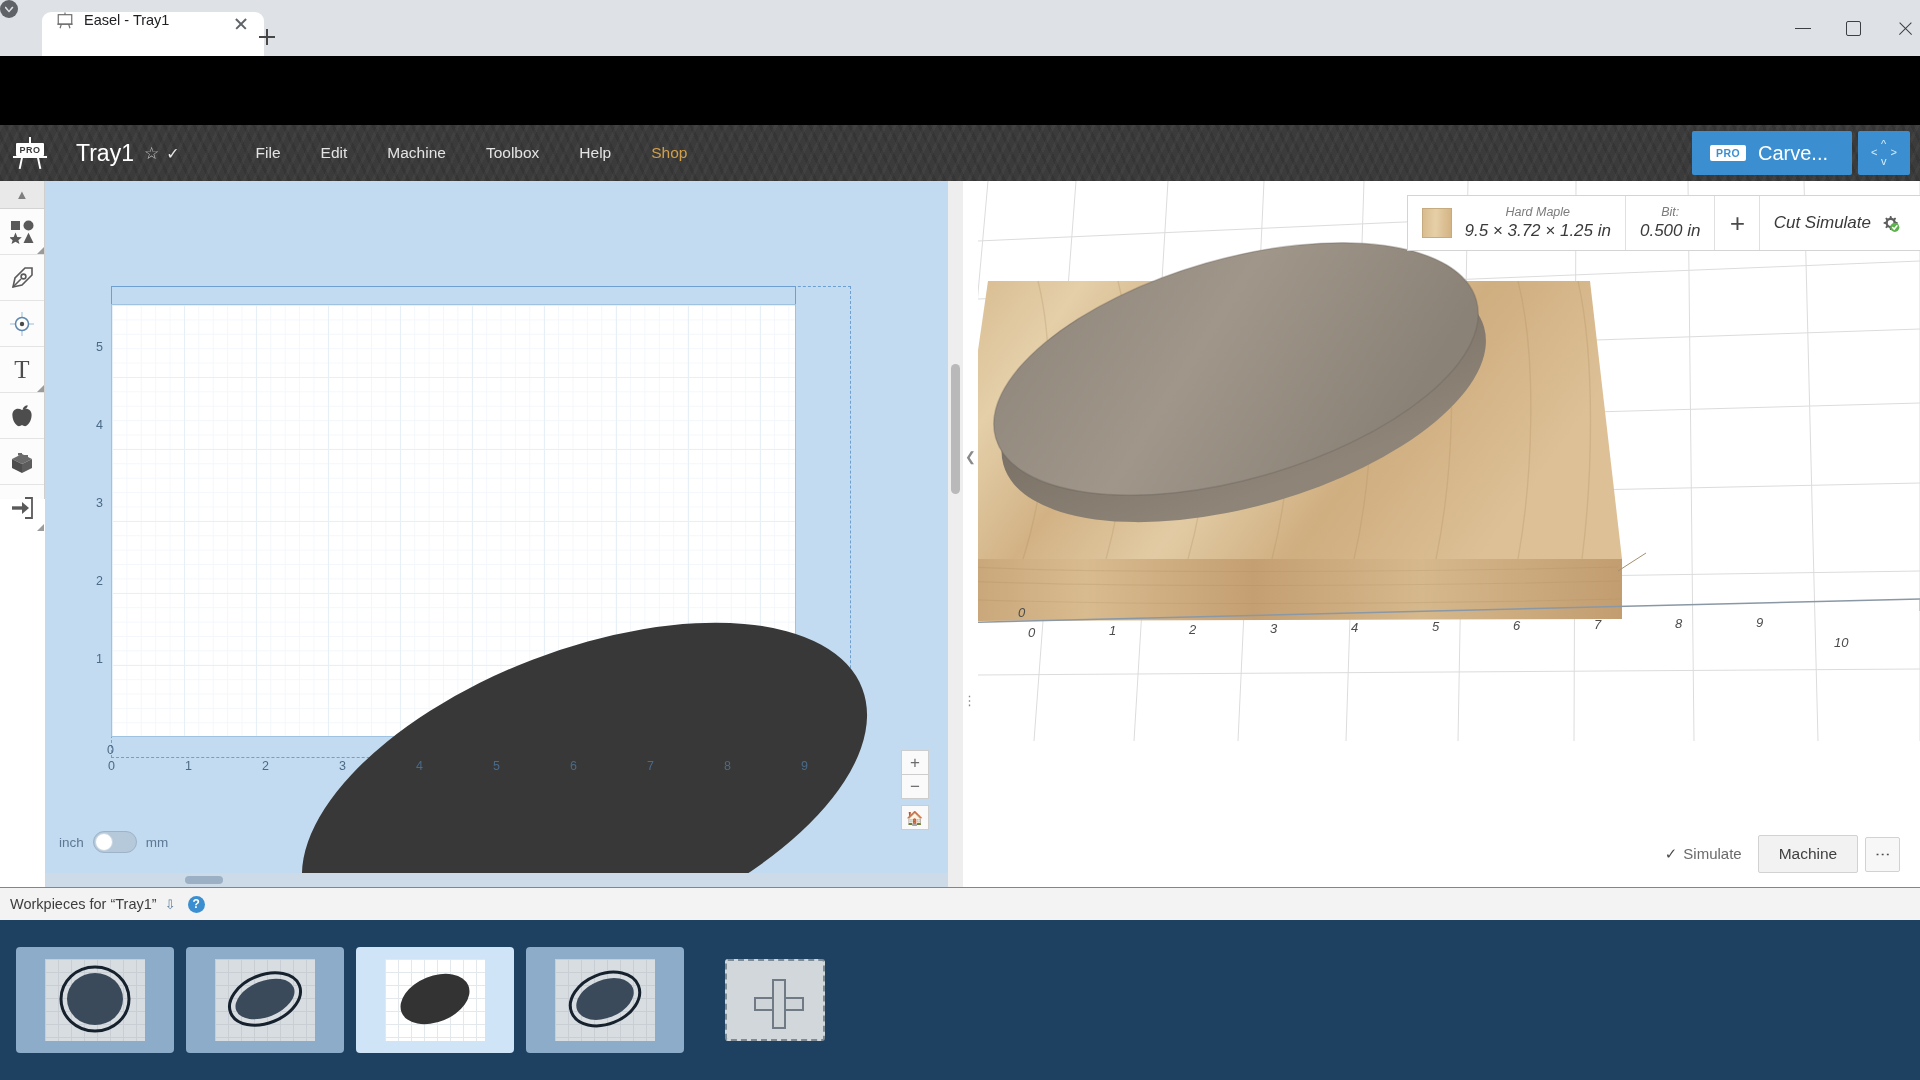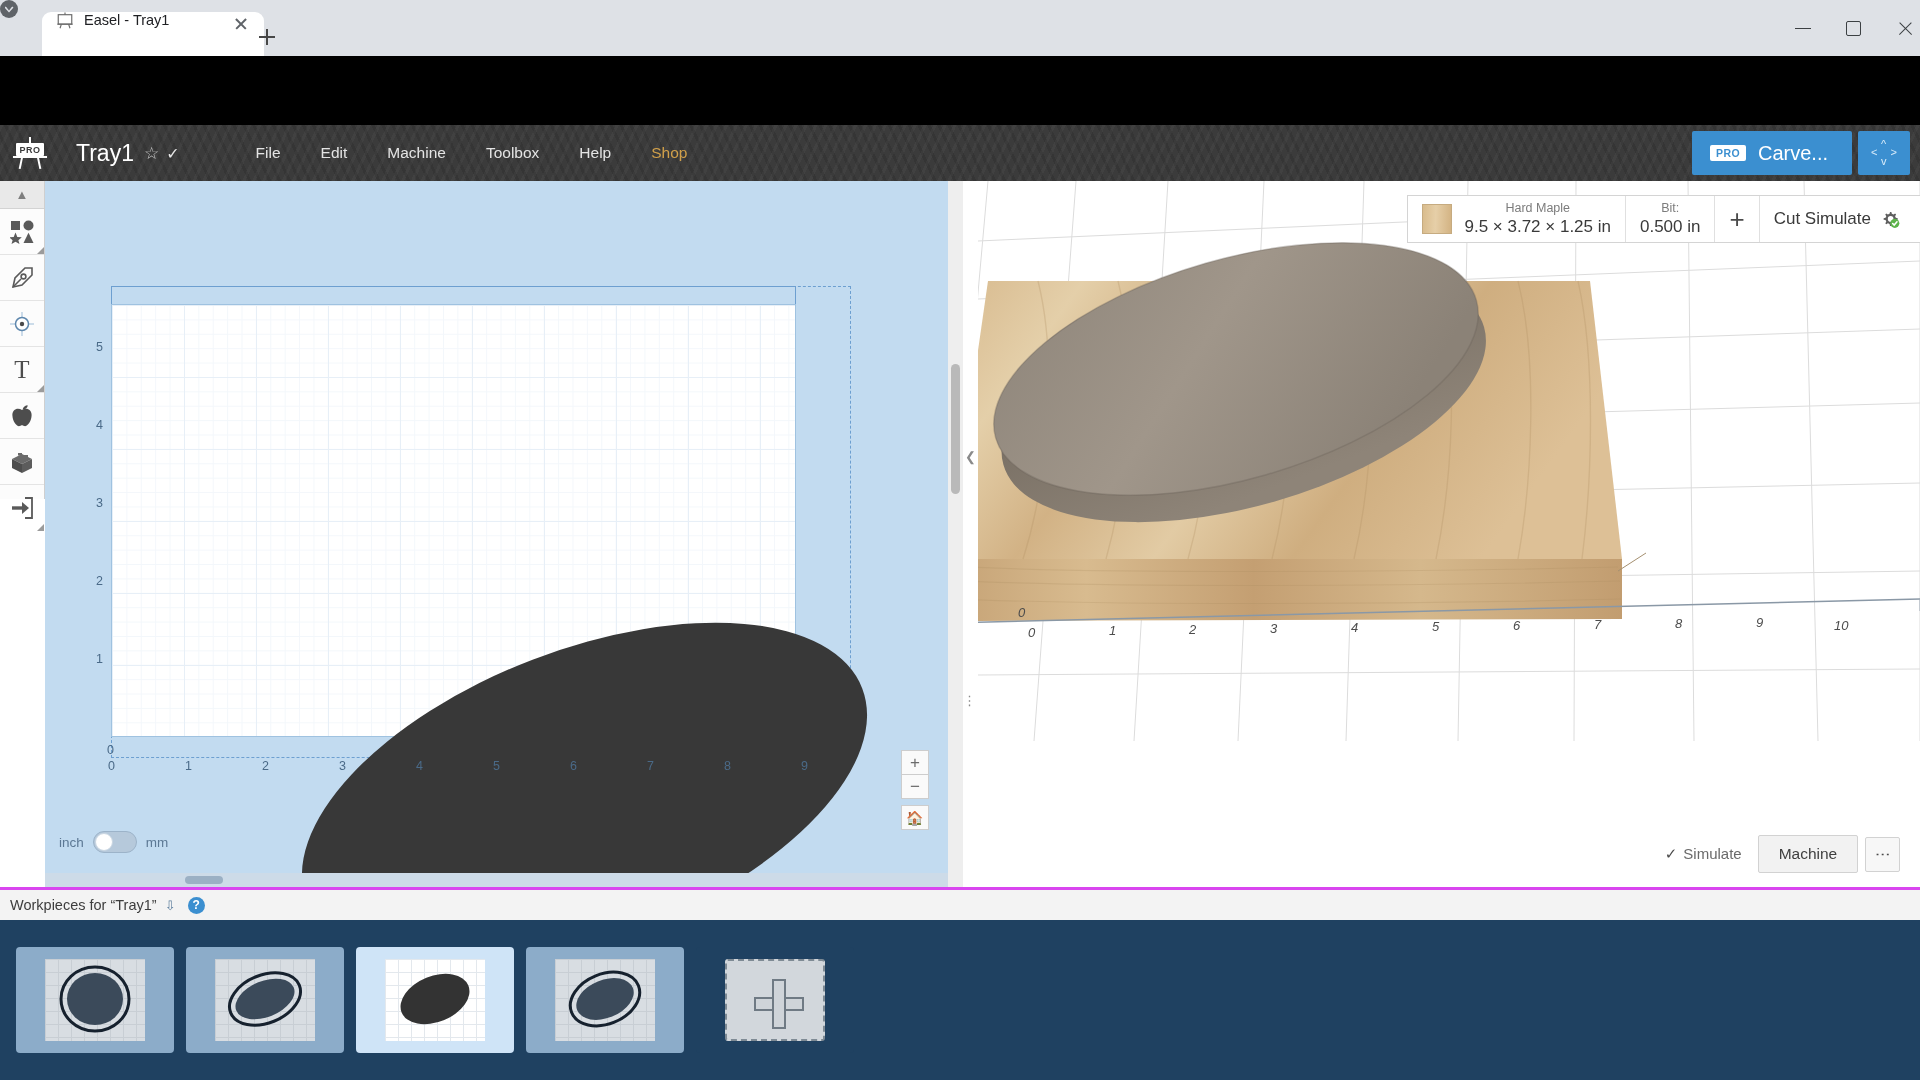--- a/index.html
+++ b/index.html
@@ -247,23 +247,23 @@
     justify-content: center;
   }
 
   
   #preview3d {
     position: absolute; left: 978px; top: 0; width: 942px; height: 706px;
     background: #fff; overflow: hidden;
   }
   #grid3d { position: absolute; inset: 0; }
   #matbar {
-    position: absolute; right: 0; top: 14px; height: 48px;
+    position: absolute; right: 0; top: 14px; height: 56px;
     display: flex; align-items: stretch; background: #fff;
-    border: 1px solid #d4d4d4; border-right: none; z-index: 5;
+    border: 1px solid #d4d4d4; border-right: none; z-index: 5; font-style: italic;
   }
   #matbar .cell {
     display: flex; align-items: center; padding: 0 14px;
     border-right: 1px solid #e0e0e0;
   }
   #matbar .cell:last-child { border-right: none; padding-right: 20px; }
   #matbar .swatch {
     width: 30px; height: 30px; margin-right: 12px;
     background: linear-gradient(92deg,#d9bc8d,#e6cfa8 45%,#d3b383);
     border: 1px solid #c6ab80;
@@ -289,21 +289,21 @@
   #more3d-btn {
     background: #f7f7f7; border: 1px solid #d2d2d2; border-radius: 2px;
     margin-left: 7px; padding: 9px 10px; font-size: 15px; color: #4a4a4a;
     line-height: .85; letter-spacing: 0; writing-mode: vertical-rl;
   }
   .ruler3d { position: absolute; font-size: 13px; color: #4c4c4c; font-style: italic; }
 
   
   #wp-header {
     position: absolute; left: 0; top: 887px; width: 1920px; height: 33px;
-    background: #f3f3f3; border-top: 3px solid #d946ef;
+    background: #f3f3f3; border-top: 1px solid #d946ef;
     display: flex; align-items: center; padding-left: 10px;
   }
   #wp-header .label { font-size: 14.5px; color: #3d3d3d; }
   #wp-header .chev { margin-left: 8px; color: #5e7f9e; font-size: 13px; }
   #wp-header .help {
     margin-left: 12px; width: 17px; height: 17px; border-radius: 50%;
     background: #3b8fd0; color: #fff; font-size: 12px; font-weight: bold;
     display: flex; align-items: center; justify-content: center;
   }
   #wp-strip {
@@ -626,21 +626,21 @@
     <div class="ruler3d" style="left:50px;top:444px;">0</div>
     <div class="ruler3d" style="left:131px;top:442px;">1</div>
     <div class="ruler3d" style="left:211px;top:441px;">2</div>
     <div class="ruler3d" style="left:292px;top:440px;">3</div>
     <div class="ruler3d" style="left:373px;top:439px;">4</div>
     <div class="ruler3d" style="left:454px;top:438px;">5</div>
     <div class="ruler3d" style="left:535px;top:437px;">6</div>
     <div class="ruler3d" style="left:616px;top:436px;">7</div>
     <div class="ruler3d" style="left:697px;top:435px;">8</div>
     <div class="ruler3d" style="left:778px;top:434px;">9</div>
-    <div class="ruler3d" style="left:856px;top:437px;">10</div>
+    <div class="ruler3d" style="left:856px;top:454px;">10</div>
 
     <div id="matbar">
       <div class="cell">
         <span class="swatch"></span>
         <span class="stack">
           <span class="small" style="display:block">Hard Maple</span>
           <span class="big" style="display:block">9.5 × 3.72 × 1.25 in</span>
         </span>
       </div>
       <div class="cell">

